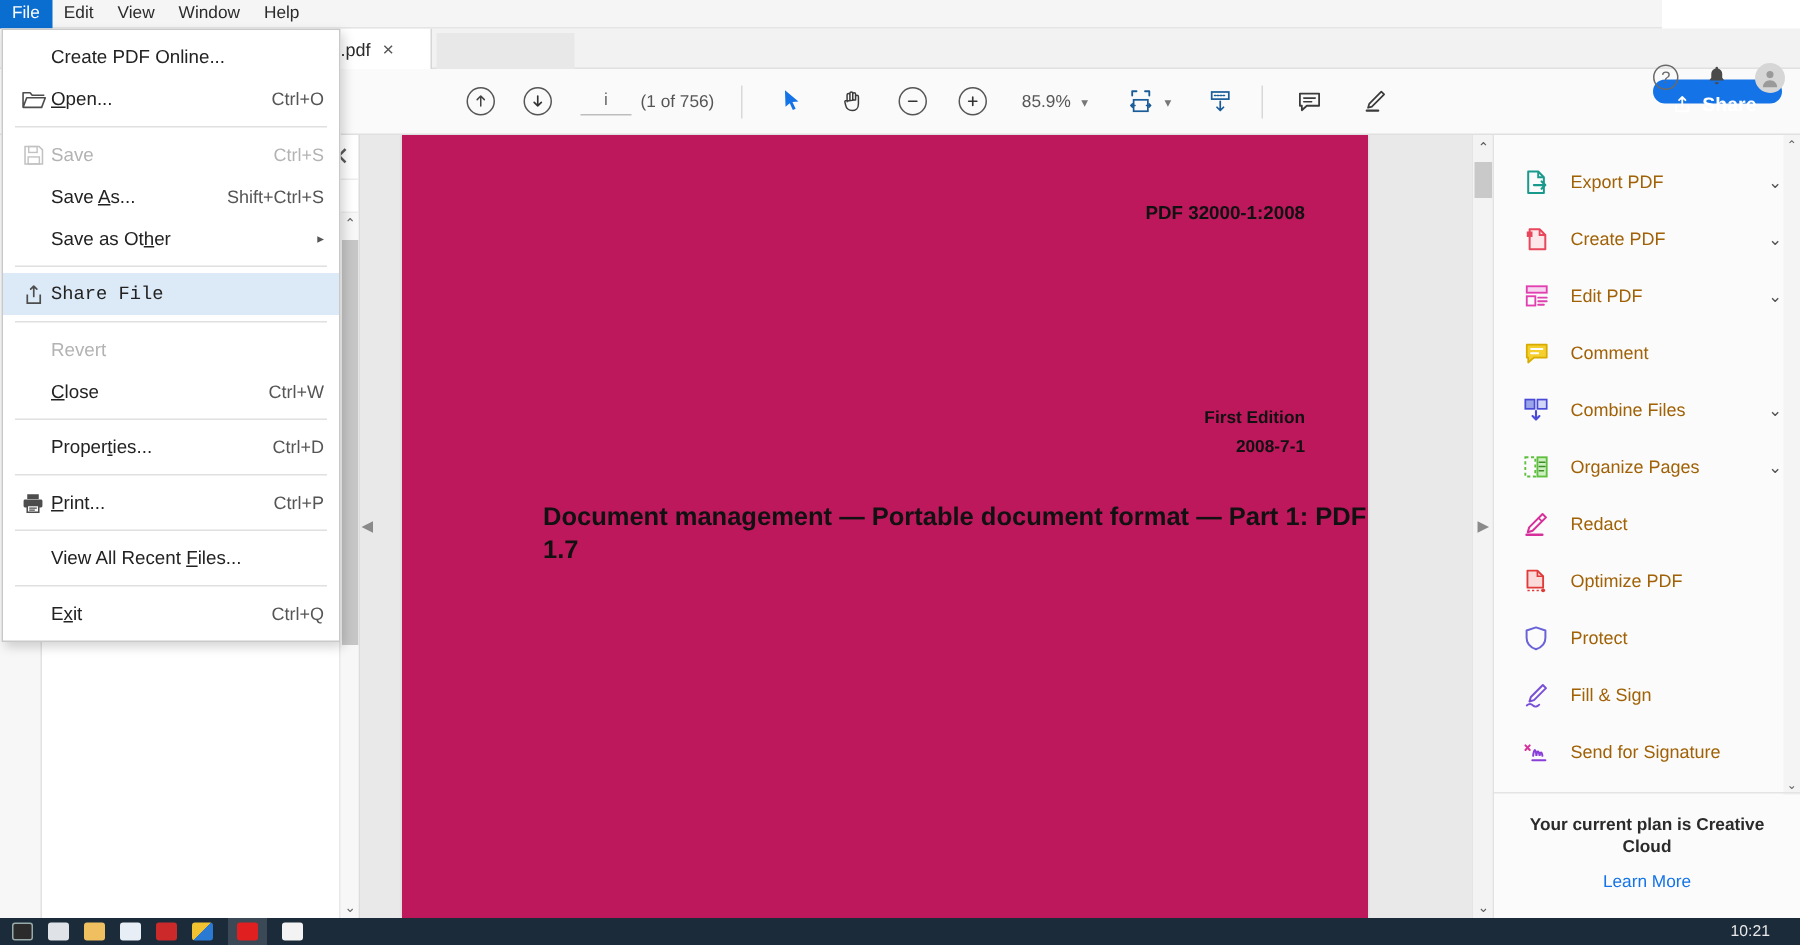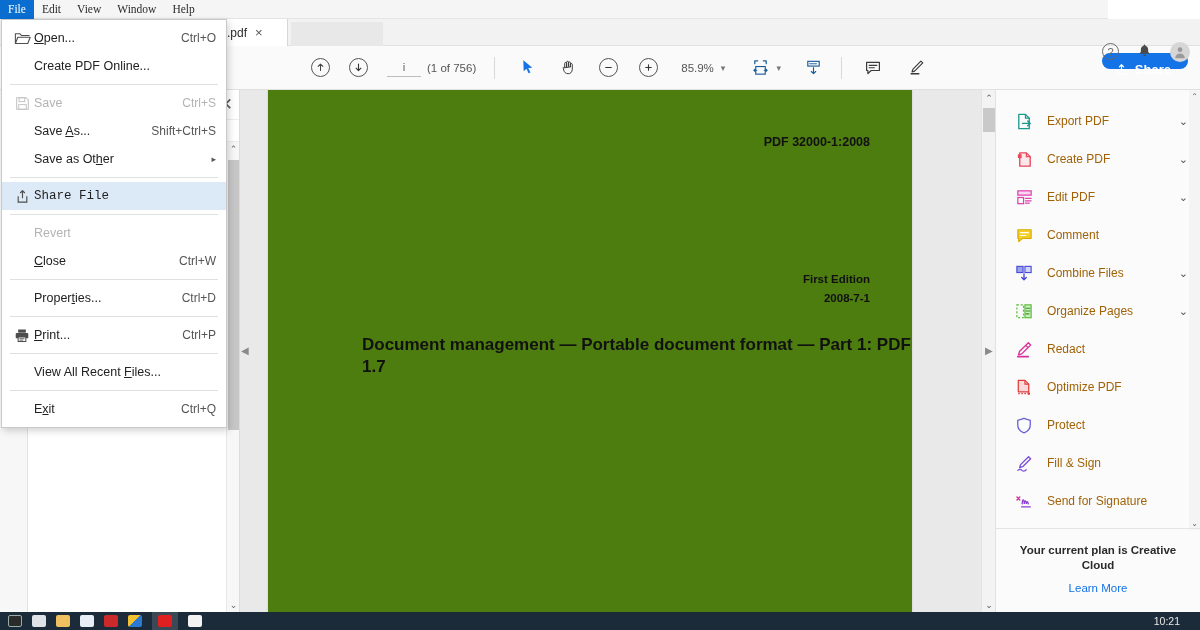--- a/index.html
+++ b/index.html
@@ -13,21 +13,20 @@
   }
   #app { position: relative; width: 1200px; height: 630px; }
 
   
   .menubar {
     position: absolute; top: 0; left: 0; width: 1108px; height: 19px;
     background: #f5f5f5;
     border-bottom: 1px solid #e4e4e4;
     display: flex; align-items: center;
     z-index: 40;
-    font-family: Liberation Serif, serif;
   }
   .menubar-item {
     font-size: 11.5px; color: #2b2b2b;
     padding: 2px 8px; line-height: 15px;
     cursor: default;
   }
   .menubar-item.active { background: #0a6ed1; color: #ffffff; }
 
   
   .titlebar {
@@ -153,21 +152,21 @@
     background: #c6c6c6; cursor: pointer;
   }
 
   
   .viewer {
     position: absolute; top: 90px; left: 240px; width: 755px; height: 522px;
     background: #e9e9e9; z-index: 1; overflow: hidden;
   }
   .page {
     position: absolute; left: 28px; top: 0; width: 644px; height: 522px;
-    background: #4d7c0f; box-shadow: 0 0 2px rgba(0,0,0,.14);
+    background: #be185d; box-shadow: 0 0 2px rgba(0,0,0,.14);
   }
   .doc-std {
     position: absolute; right: 42px; top: 45px;
     font-size: 12.5px; font-weight: bold; color: #111;
     font-family: "Liberation Sans", sans-serif;
   }
   .doc-edition {
     position: absolute; right: 42px; top: 180px;
     text-align: right; font-size: 11.5px; font-weight: bold; color: #111;
     line-height: 19px;
@@ -621,33 +620,33 @@
     </div>
     <div class="plan-box">
       <div class="plan-text">Your current plan is Creative Cloud</div>
       <a class="plan-link">Learn More</a>
     </div>
   </div>
 
   <div class="filemenu">
 
     <div class="mi">
+      <span class="mi-icon"></span>
+      <span class="mi-label">Create PDF Online...</span>
+      <span class="mi-accel"></span>
+    </div>
+
+    <div class="mi">
       <span class="mi-icon">
         <svg width="17" height="15" viewBox="0 0 18 16">
             <path d="M1.4 13.4V3h5l1.5 1.8h8.6M1.4 13.4 4 6.6h13.2l-2.6 6.8z" stroke="#4d4d4d" stroke-width="1.15" fill="none" stroke-linejoin="round"></path>
           </svg>
       </span>
       <span class="mi-label"><span class="u">O</span>pen...</span>
       <span class="mi-accel">Ctrl+O</span>
-    </div>
-
-    <div class="mi">
-      <span class="mi-icon"></span>
-      <span class="mi-label">Create PDF Online...</span>
-      <span class="mi-accel"></span>
     </div>
 
     <div class="mi-sep"></div>
 
     <div class="mi disabled">
       <span class="mi-icon">
         <svg width="15" height="15" viewBox="0 0 16 16">
             <path d="M1.8 1.8h10l2.4 2.4v10H1.8z" stroke="#c2c2c2" stroke-width="1.1" fill="none"></path>
             <rect x="4.4" y="1.8" width="6" height="4.2" stroke="#c2c2c2" stroke-width="1" fill="none"></rect>
             <rect x="4" y="9.2" width="8" height="5" stroke="#c2c2c2" stroke-width="1" fill="none"></rect>

